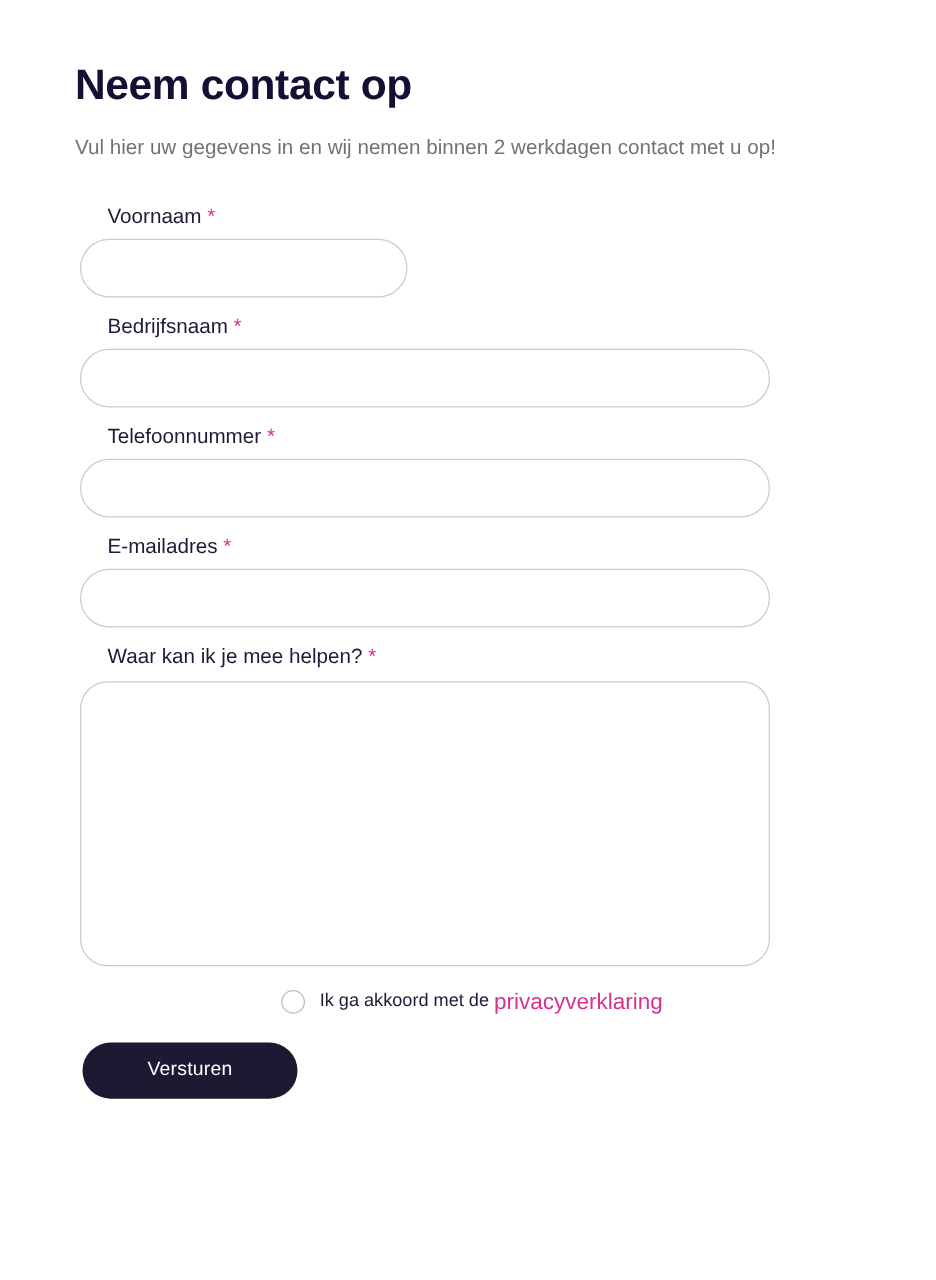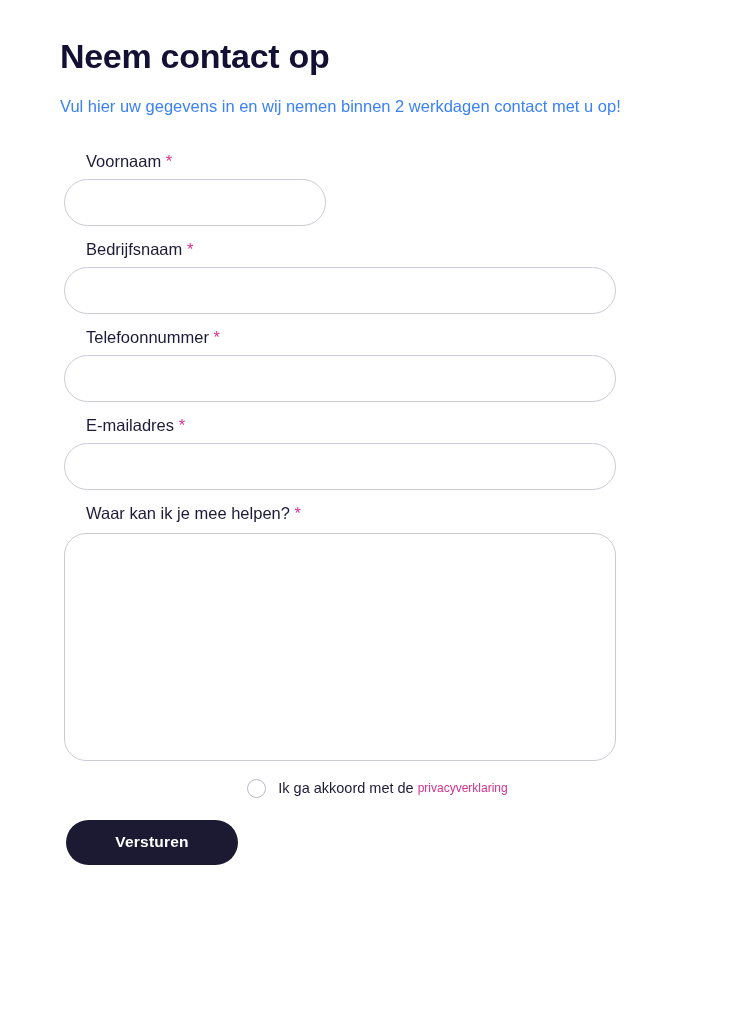--- a/index.html
+++ b/index.html
@@ -19,26 +19,26 @@
     overflow: hidden;
   }
   .inner {
     padding: 36px 60px 0 60px;
   }
   .page-title {
     font-size: 34px;
     font-weight: bold;
     color: #131033;
     letter-spacing: -0.3px;
-    margin: 0 0 18px 0;
+    margin: 12px 0 18px 0;
     line-height: 1.2;
   }
   .intro {
     font-size: 16.5px;
-    color: #3b82f6;
+    color: #737373;
     line-height: 1.4;
     margin: 0 0 34px 0;
     max-width: 620px;
   }
   .form {
     padding-left: 4px;
   }
   .row {
     display: flex;
     gap: 32px;
@@ -106,36 +106,36 @@
     border: 1px solid #b9bcc7;
     border-radius: 50%;
     background: #ffffff;
     flex: 0 0 auto;
   }
   .consent-text {
     font-size: 14.5px;
     color: #1e1b38;
   }
   .consent-link {
-    font-size: 12px;
+    font-size: 18px;
     color: #d6318f;
     text-decoration: none;
   }
   .submit {
     margin-top: 22px;
     margin-left: 2px;
     display: inline-block;
     min-width: 172px;
     height: 45px;
     border: none;
     border-radius: 24px;
     background: #1c1933;
     color: #ffffff;
     font-size: 15.5px;
-    font-weight: bold;
+    font-weight: normal;
     font-family: "Liberation Sans", sans-serif;
     letter-spacing: 0.2px;
     cursor: pointer;
     padding: 0 28px;
   }
 </style>
 </head>
 <body>
 
 <div class="page">

